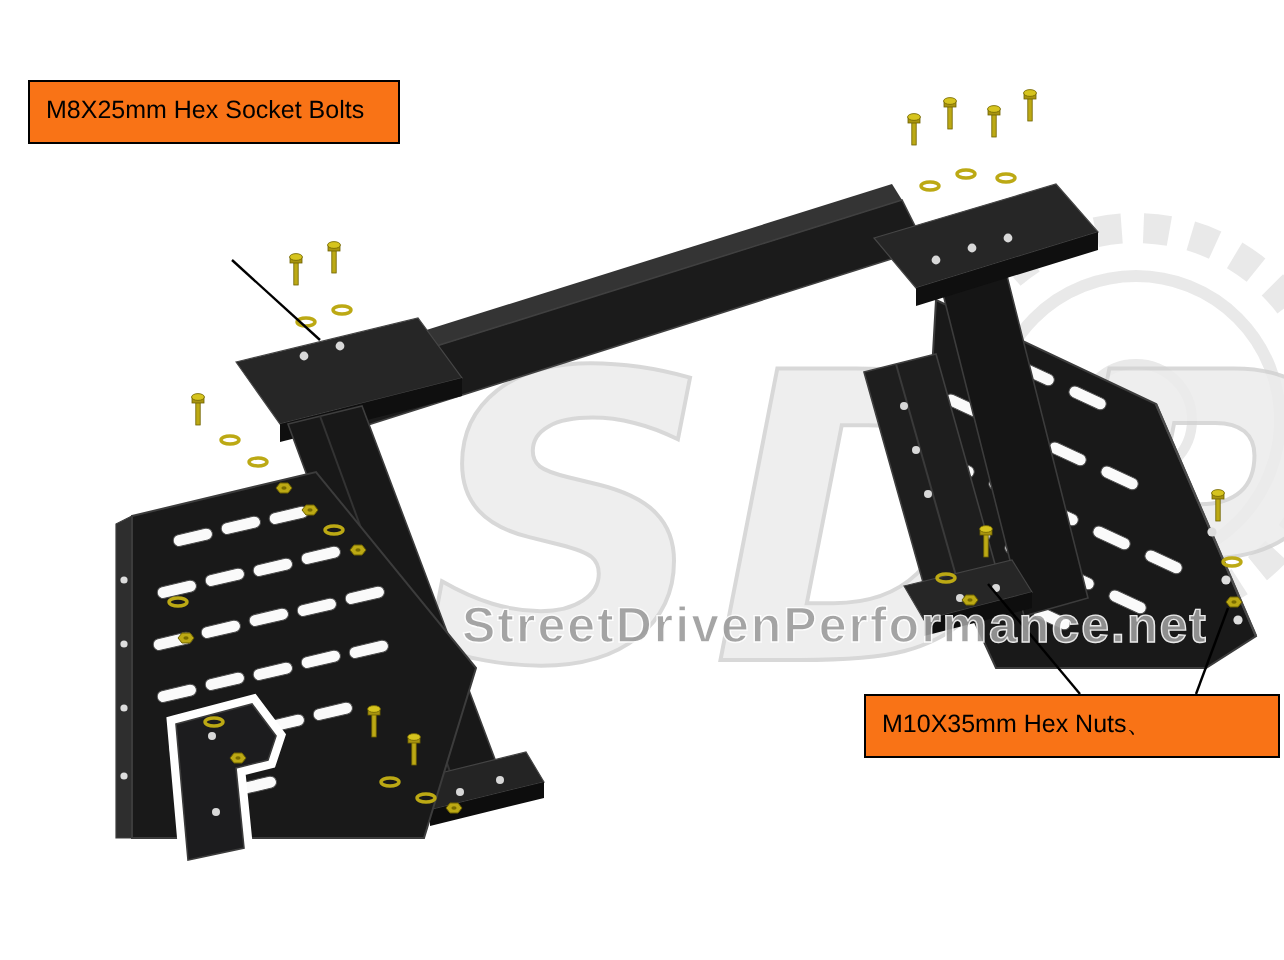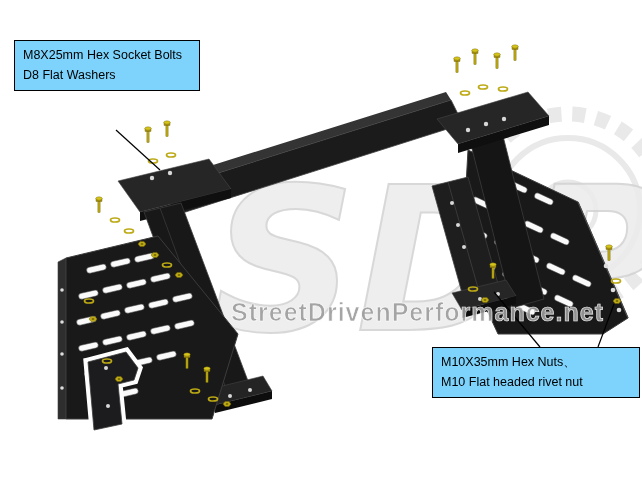--- a/index.html
+++ b/index.html
@@ -1,21 +1,21 @@
 <!DOCTYPE html>
 <html><head>
 <meta charset="utf-8">
 <style>
   html,body{margin:0;padding:0;background:#ffffff;}
   body{width:642px;height:480px;overflow:hidden;font-family:"Liberation Sans",sans-serif;}
   .stage{position:relative;width:642px;height:480px;background:#ffffff;}
   .stage svg{position:absolute;left:0;top:0;}
   .callout{
     position:absolute;
-    background:#7dd3fc;
+    background:#f97316;
     border:1.5px solid #000000;
     padding:5px 8px;
     font-size:12.5px;
     line-height:19.5px;
     color:#000000;
     white-space:nowrap;
     z-index:5;
   }
   #callout-tl{left:14px;top:40px;width:168px;}
   #callout-br{left:432px;top:347px;width:190px;}
@@ -220,21 +220,19 @@
       <line x1="116" y1="130" x2="160" y2="170" stroke="#000000" stroke-width="1.2"></line>
       <line x1="540" y1="347" x2="494" y2="292" stroke="#000000" stroke-width="1.2"></line>
       <line x1="598" y1="347" x2="614" y2="304" stroke="#000000" stroke-width="1.2"></line>
     </g>
 
     <text class="wm-text" x="231" y="321" font-size="25" fill="#9c9c9c" stroke="#ffffff" stroke-width="0.7" opacity="0.9">StreetDrivenPerformance.net</text>
   </svg>
 
   <div class="callout" id="callout-tl">
     <div>M8X25mm Hex Socket Bolts</div>
-    <div>D8 Flat Washers</div>
   </div>
 
   <div class="callout" id="callout-br">
     <div>M10X35mm Hex Nuts、</div>
-    <div>M10 Flat headed rivet nut</div>
   </div>
 
 </div>
 
 </body></html>

